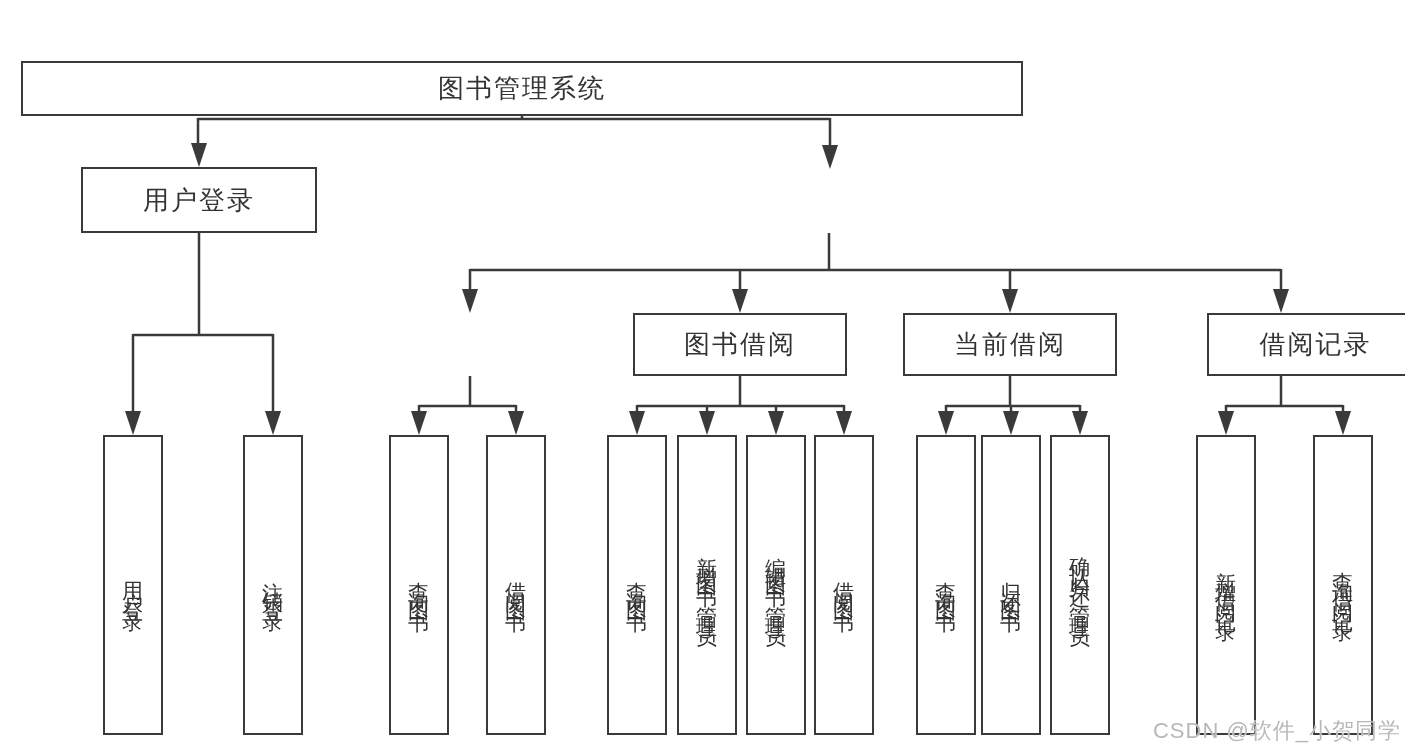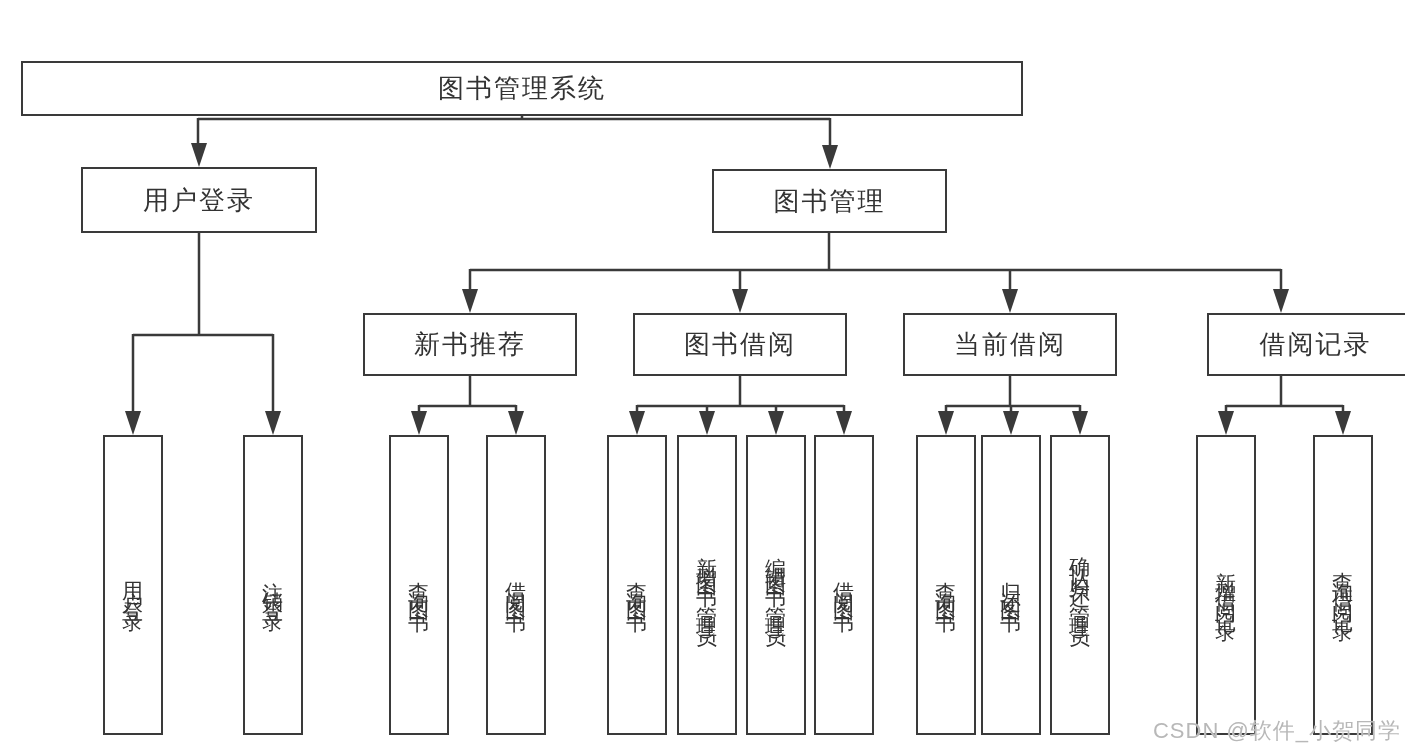--- a/index.html
+++ b/index.html
@@ -117,27 +117,21 @@
     </g>
   </svg>
 
   <div class="hbox" style="left:21px; top:13px; width:1002px; height:55px;margin-top:48px;">
     <span>图书管理系统</span>
   </div>
 
   <div class="hbox" style="left:81px; top:167px; width:236px; height:66px;">
     <span>用户登录</span>
   </div>
-  <div class="hbox" style="left:712px; top:169px; width:235px; height:64px;">
-    <span>图书管理</span>
-  </div>
 
-  <div class="hbox" style="left:363px; top:313px; width:214px; height:63px;">
-    <span>新书推荐</span>
-  </div>
   <div class="hbox" style="left:903px; top:313px; width:214px; height:63px;">
     <span>当前借阅</span>
   </div>
   <div class="hbox" style="left:633px; top:313px; width:214px; height:63px;">
     <span>图书借阅</span>
   </div>
   <div class="hbox" style="left:1173px; top:313px; width:217px; height:63px;margin-left:34px;">
     <span>借阅记录</span>
   </div>
 

